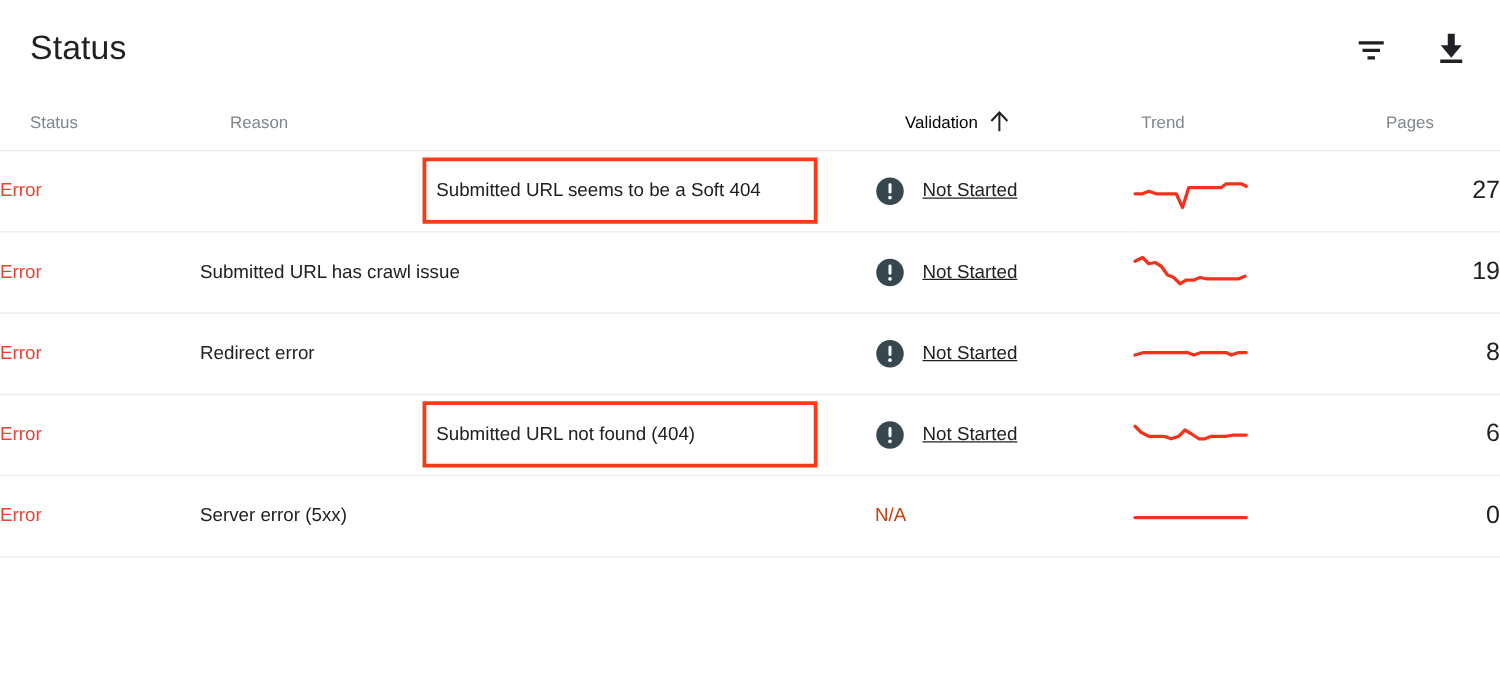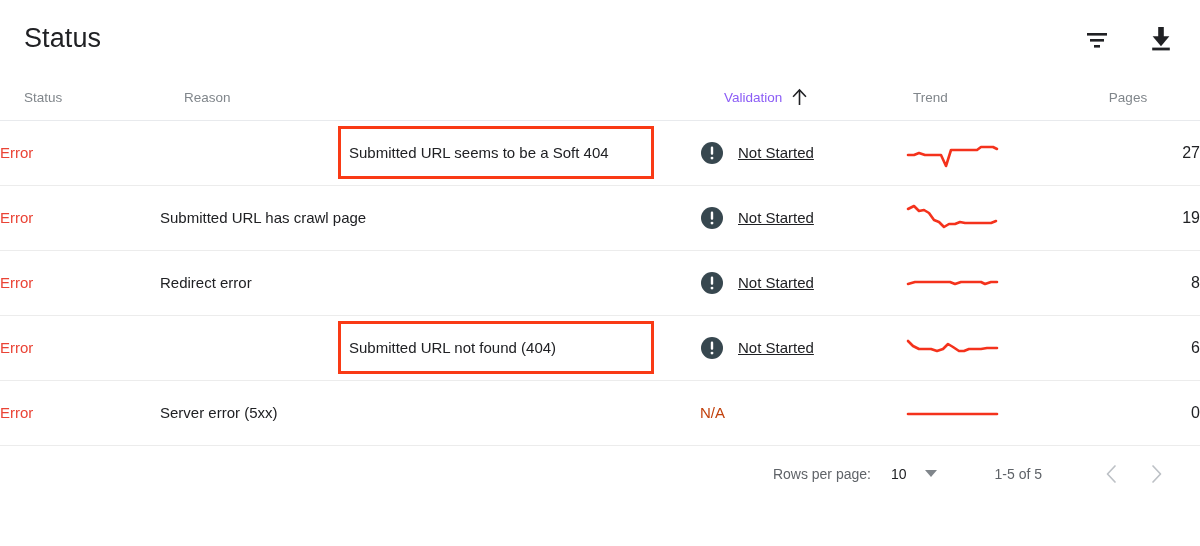--- a/index.html
+++ b/index.html
@@ -84,21 +84,21 @@
   thead th {
     height: 44px;
     font-size: 13.5px;
     font-weight: 400;
     color: #80868b;
     text-align: left;
     border-bottom: 1px solid #e8eaed;
   }
   thead th.th-status  { padding-left: 24px; }
   thead th.th-reason  { padding-left: 24px; }
-  thead th.th-valid   { padding-left: 24px; color: #8b5cf6; }
+  thead th.th-valid   { padding-left: 24px; color: #000000; }
   thead th.th-trend   { padding-left: 8px; }
   thead th.th-pages   { text-align: center; padding-right: 24px; }
 
   .th-inner { display: inline-flex; align-items: center; gap: 9px; }
   .sort-arrow { display: inline-block; line-height: 0; }
 
   tbody tr {
     height: 65px;
     border-bottom: 1px solid #ececec;
   }
@@ -146,21 +146,21 @@
     flex: 0 0 auto;
     display: block;
   }
 
   .cell-trend { padding-left: 8px; }
   .spark { display: block; }
 
   .cell-pages {
     text-align: right;
     padding-right: 24px;
-    font-size: 16px;
+    font-size: 20px;
     color: #202124;
   }
 
   
   .table-footer {
     height: 56px;
     display: flex;
     align-items: center;
     justify-content: flex-end;
     padding-right: 22px;
@@ -299,21 +299,21 @@
           <svg class="spark" width="95" height="34" viewBox="0 0 95 34">
             <polyline fill="none" stroke="#f4321c" stroke-width="2.6" stroke-linejoin="round" stroke-linecap="round" points="3,19 9,19 14,17 20,19 26,19 31,19 36,19 41,30 46,14 52,14 57,14 62,14 67,14 72,14 76,11 82,11 88,11 92,13"></polyline>
           </svg>
         </td>
         <td class="cell-pages">27</td>
       </tr>
 
       <tr>
         <td class="cell-status">Error</td>
         <td class="cell-reason">
-          <span class="reason-plain">Submitted URL has crawl page</span>
+          <span class="reason-plain">Submitted URL has crawl issue</span>
         </td>
         <td class="cell-valid">
           <span class="valid-inner">
             <svg class="sev-icon" width="24" height="24" viewBox="0 0 24 24">
               <circle cx="12" cy="12" r="11" fill="#37474f"></circle>
               <rect x="10.8" y="5.6" width="2.4" height="8.2" rx="1.1" fill="#ffffff"></rect>
               <circle cx="12" cy="17.1" r="1.45" fill="#ffffff"></circle>
             </svg>
             <span>Not Started</span>
           </span>
@@ -386,38 +386,14 @@
           <svg class="spark" width="95" height="24" viewBox="0 0 95 24">
             <polyline fill="none" stroke="#f4321c" stroke-width="2.6" stroke-linejoin="round" stroke-linecap="round" points="3,13 92,13"></polyline>
           </svg>
         </td>
         <td class="cell-pages">0</td>
       </tr>
 
     </tbody>
   </table>
 
-  <div class="table-footer">
-
-    <span class="rows-label">Rows per page:</span>
-
-    <span class="rows-select">
-      <span class="rows-value">10</span>
-      <span class="caret"></span>
-    </span>
-
-    <span class="range-label">1-5 of 5</span>
-
-    <button class="pager-btn">
-      <svg width="22" height="22" viewBox="0 0 22 22">
-        <path d="M14 3 L6.5 11 L14 19" stroke="#bdc1c6" stroke-width="1.7" fill="none" stroke-linecap="round" stroke-linejoin="round"></path>
-      </svg>
-    </button>
-
-    <button class="pager-btn">
-      <svg width="22" height="22" viewBox="0 0 22 22">
-        <path d="M8 3 L15.5 11 L8 19" stroke="#bdc1c6" stroke-width="1.7" fill="none" stroke-linecap="round" stroke-linejoin="round"></path>
-      </svg>
-    </button>
-
-  </div>
 
 </div>
 
 </body></html>

